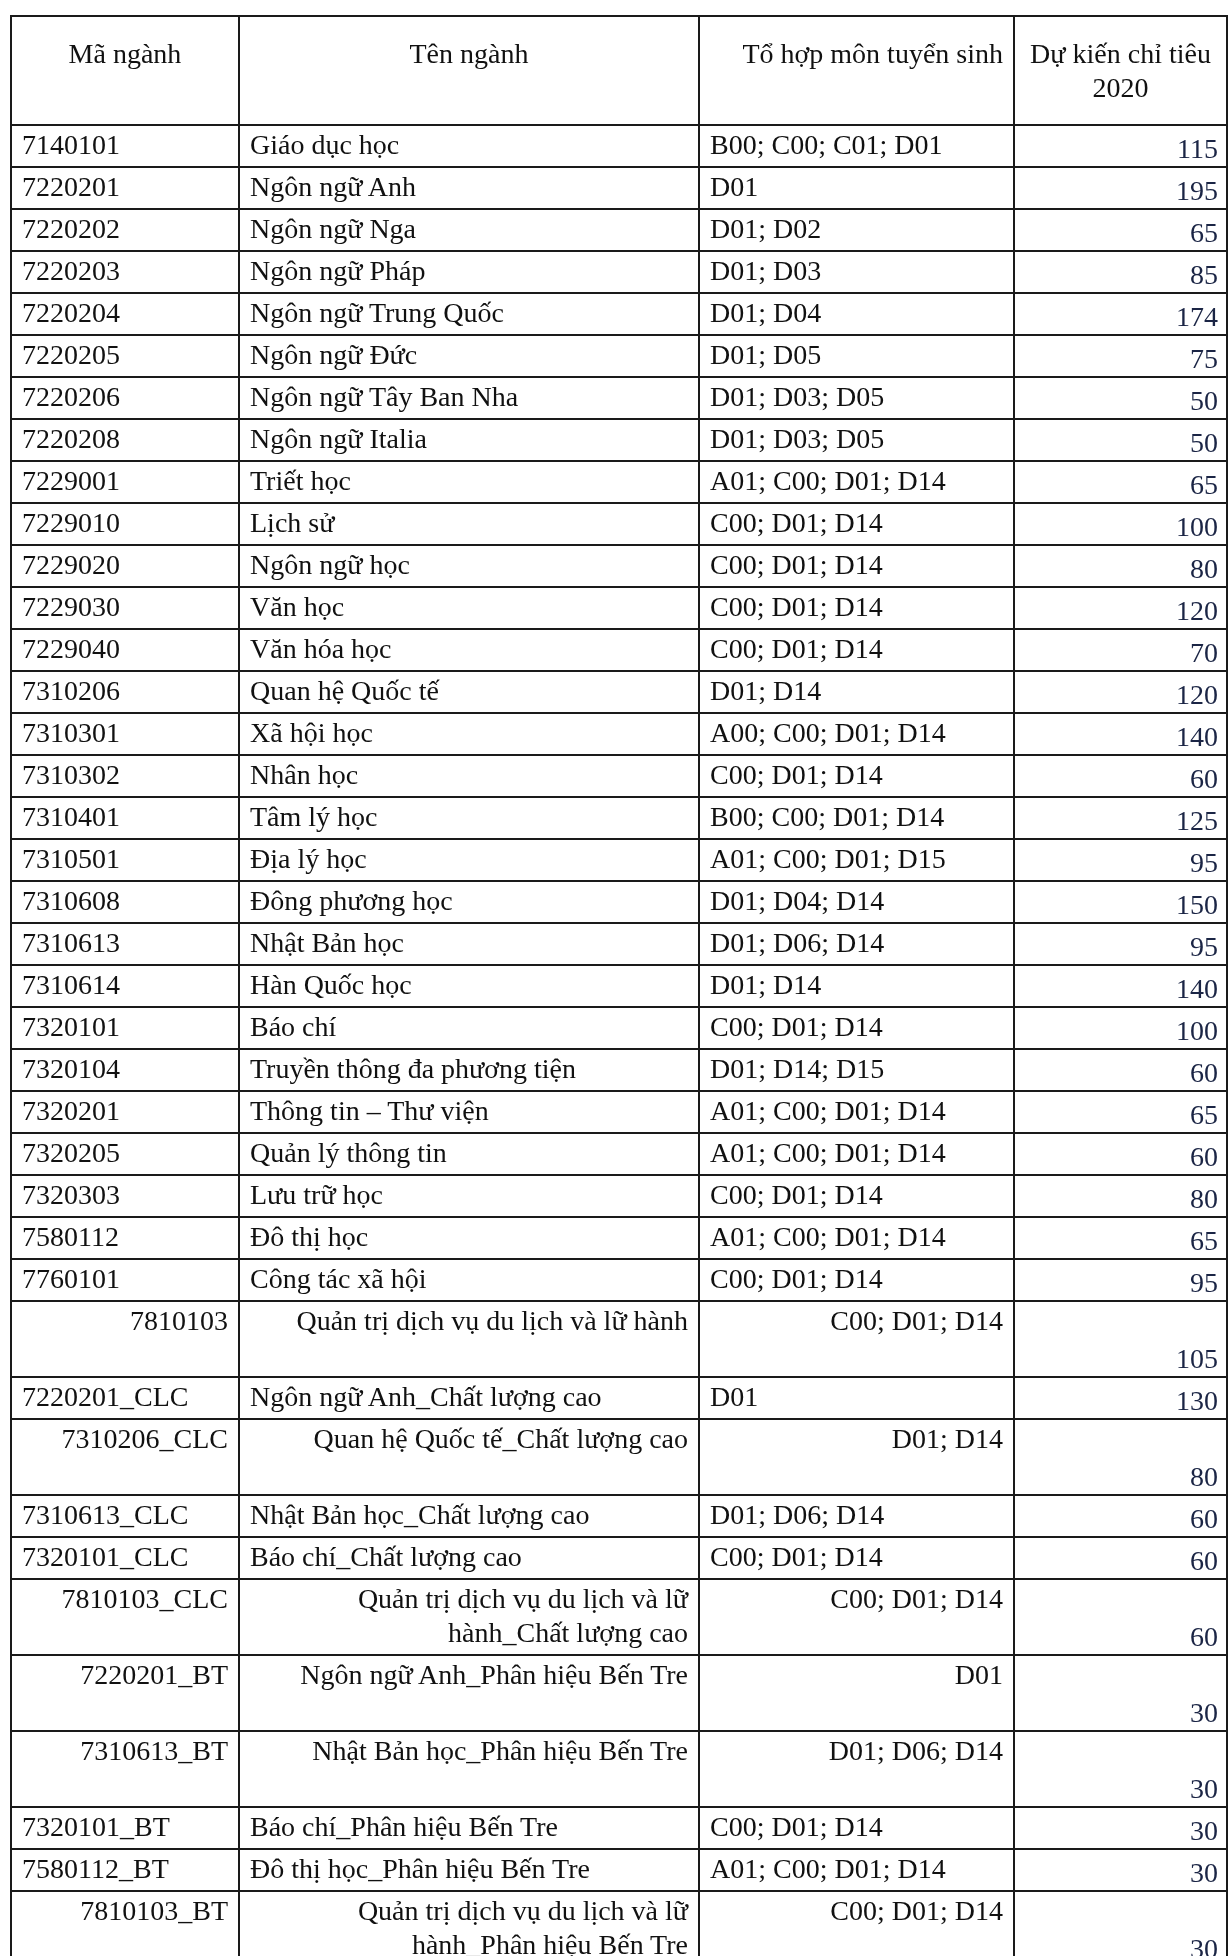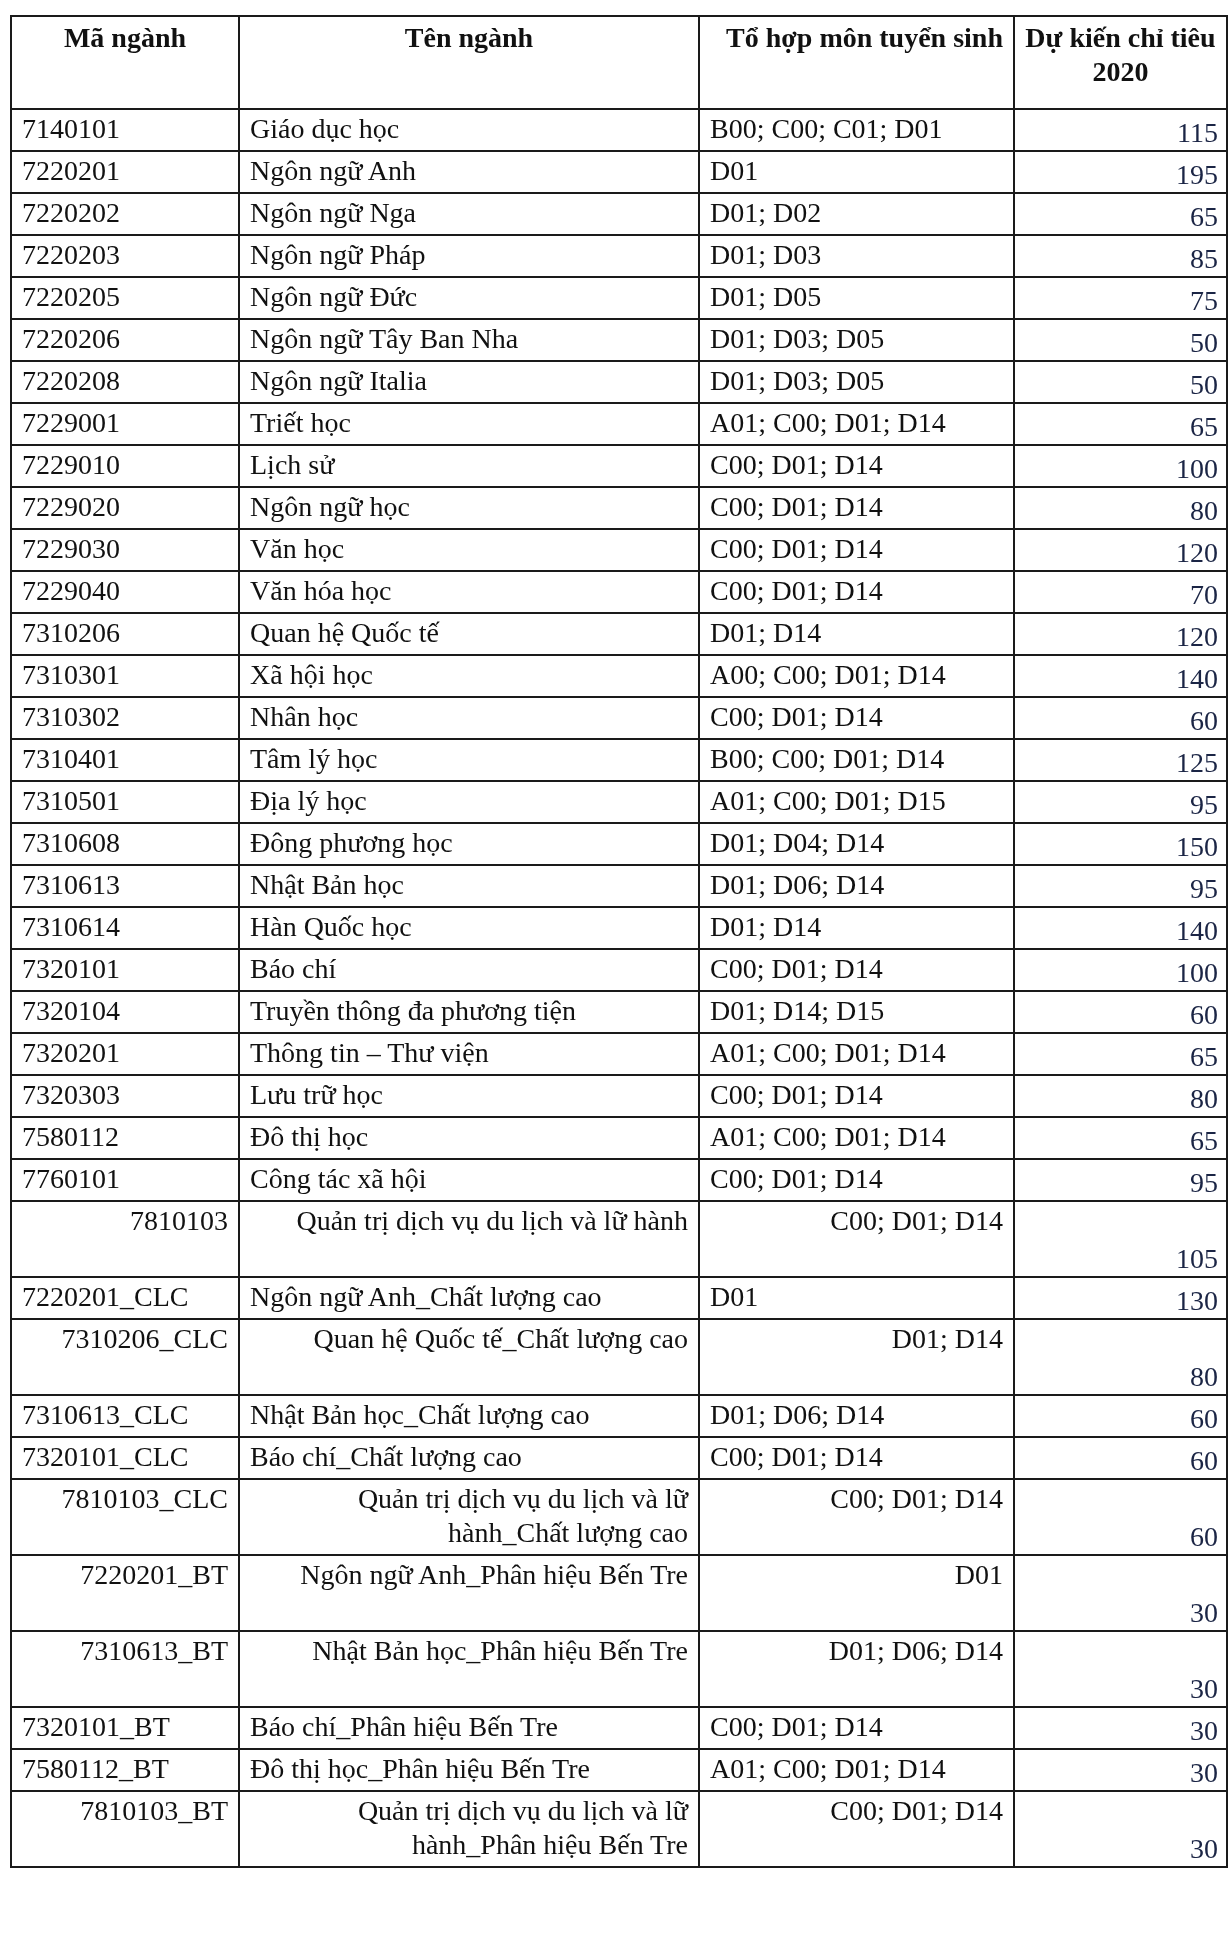--- a/index.html
+++ b/index.html
@@ -3,21 +3,21 @@
 <meta charset="utf-8">
 <style>
   html, body { margin: 0; padding: 0; background: #ffffff; }
   body { width: 1230px; height: 1956px; position: relative; overflow: hidden;
          font-family: "Liberation Serif", "DejaVu Serif", serif; color: #111; }
   table { position: absolute; left: 10px; top: 15px; width: 1216px;
           border-collapse: collapse; table-layout: fixed; }
   col.c1 { width: 228px; } col.c2 { width: 460px; } col.c3 { width: 315px; } col.c4 { width: 213px; }
   th, td { border: 2px solid #1a1a1a; padding: 0 10px; vertical-align: top;
            font-size: 28px; line-height: 34px; }
-  th { font-weight: bold; height: 87px; padding-top: 4px; text-align: center; }
+  th { font-weight: normal; height: 87px; padding-top: 20px; text-align: center; }
   th.left { text-align: right; }
   td { height: 38px; padding-top: 2px; white-space: normal; }
   tr.double td { height: 72px; text-align: right; }
   td.num { text-align: right; vertical-align: bottom; color: #1b2545; padding-right: 8px; padding-bottom: 0; }
 </style>
 </head>
 <body>
 
 <table>
   <colgroup>
@@ -53,20 +53,26 @@
         <td>D01; D02</td>
         <td class="num">65</td>
       </tr>
       <tr>
         <td>7220203</td>
         <td>Ngôn ngữ Pháp</td>
         <td>D01; D03</td>
         <td class="num">85</td>
       </tr>
       <tr>
+        <td>7220204</td>
+        <td>Ngôn ngữ Trung Quốc</td>
+        <td>D01; D04</td>
+        <td class="num">174</td>
+      </tr>
+      <tr>
         <td>7220205</td>
         <td>Ngôn ngữ Đức</td>
         <td>D01; D05</td>
         <td class="num">75</td>
       </tr>
       <tr>
         <td>7220206</td>
         <td>Ngôn ngữ Tây Ban Nha</td>
         <td>D01; D03; D05</td>
         <td class="num">50</td>
@@ -167,20 +173,26 @@
         <td>D01; D14; D15</td>
         <td class="num">60</td>
       </tr>
       <tr>
         <td>7320201</td>
         <td>Thông tin – Thư viện</td>
         <td>A01; C00; D01; D14</td>
         <td class="num">65</td>
       </tr>
       <tr>
+        <td>7320205</td>
+        <td>Quản lý thông tin</td>
+        <td>A01; C00; D01; D14</td>
+        <td class="num">60</td>
+      </tr>
+      <tr>
         <td>7320303</td>
         <td>Lưu trữ học</td>
         <td>C00; D01; D14</td>
         <td class="num">80</td>
       </tr>
       <tr>
         <td>7580112</td>
         <td>Đô thị học</td>
         <td>A01; C00; D01; D14</td>
         <td class="num">65</td>

